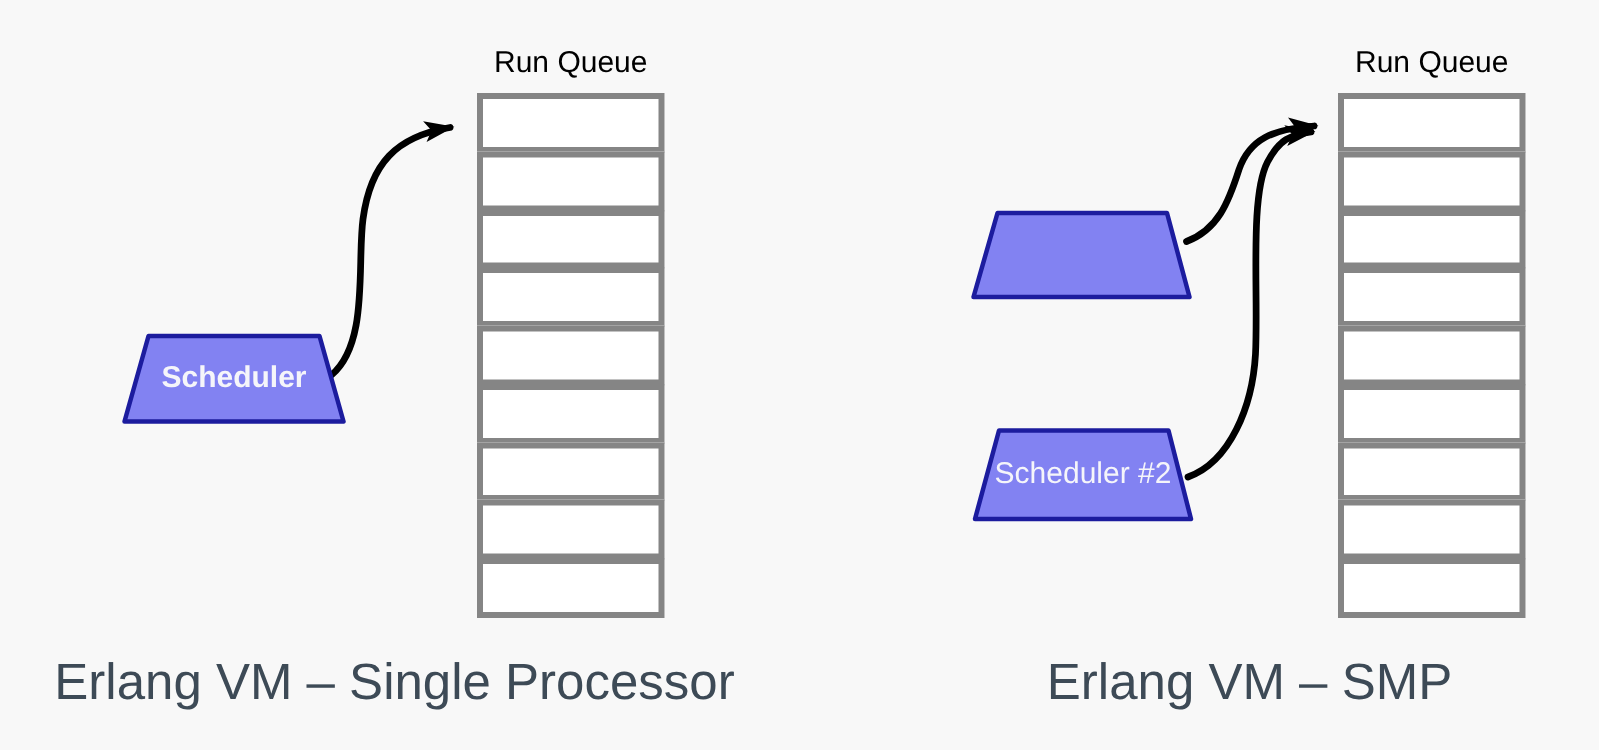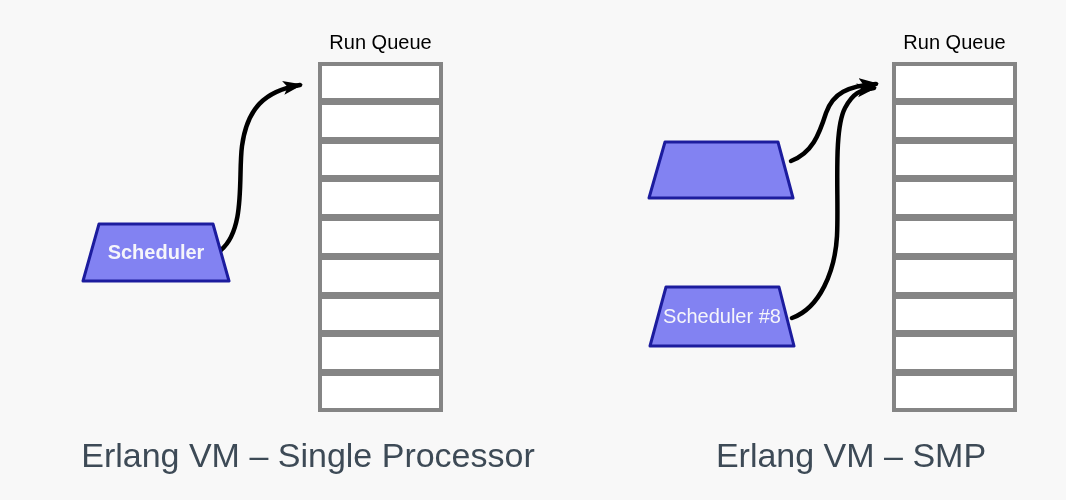--- a/index.html
+++ b/index.html
@@ -72,22 +72,22 @@
   }
   .caption {
     position: absolute;
     top: 433px;
     text-align: center;
     font-size: 34px;
     line-height: 44px;
     color: var(--caption-text, #3d4a56);
     white-space: nowrap;
   }
-  #caption-left  { left: 11px;   width: 526px; padding-left: 34px; }
-  #caption-right { left: 667px; width: 368px; }
+  #caption-left  { left: 0px;   width: 526px; }
+  #caption-right { left: 649px; width: 368px; }
   #queue-left        { left: 318px; top: 62px; }
   #queue-right       { left: 892px; top: 62px; }
   #queue-title-left  { left: 318px; top: 30px; }
   #queue-title-right { left: 892px; top: 30px; }
   #sched-label-single { left: 83px;  top: 240px; width: 146px; font-weight: bold; }
   #sched-label-1      { left: 649px; top: 158px; width: 144px; }
   #sched-label-2      { left: 650px; top: 304px; width: 144px; }
 </style>
 </head>
 <body>
@@ -130,16 +130,16 @@
       <div class="queue-cell"></div>
       <div class="queue-cell"></div>
       <div class="queue-cell"></div>
       <div class="queue-cell"></div>
       <div class="queue-cell"></div>
       <div class="queue-cell"></div>
       <div class="queue-cell"></div>
       <div class="queue-cell"></div>
       <div class="queue-cell"></div>
     </div>
-  <div class="sched-label" id="sched-label-2">Scheduler #8</div>
+  <div class="sched-label" id="sched-label-2">Scheduler #2</div>
   <div class="caption" id="caption-right">Erlang VM – SMP</div>
 
 </div>
 
 </body></html>

